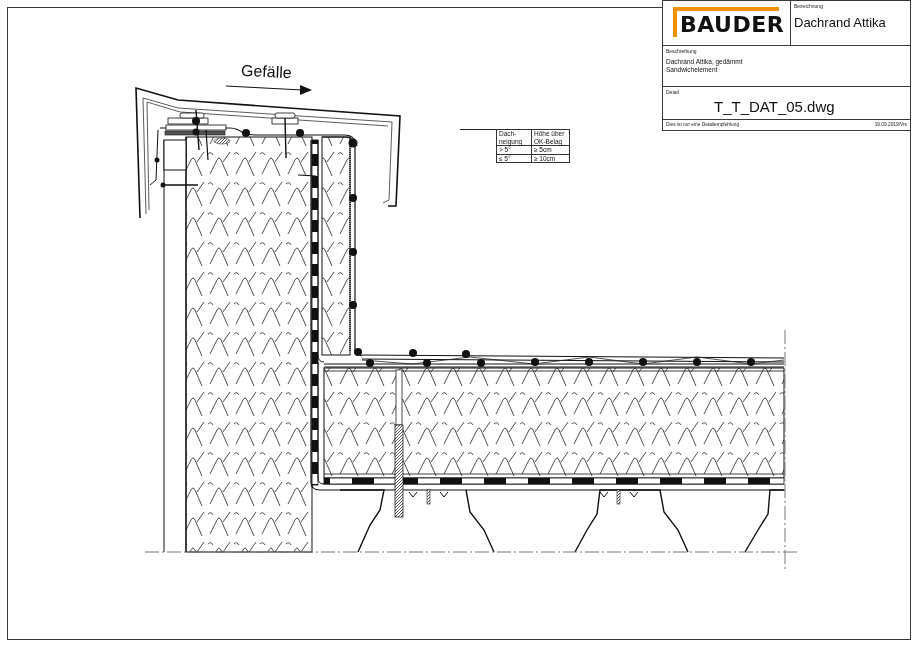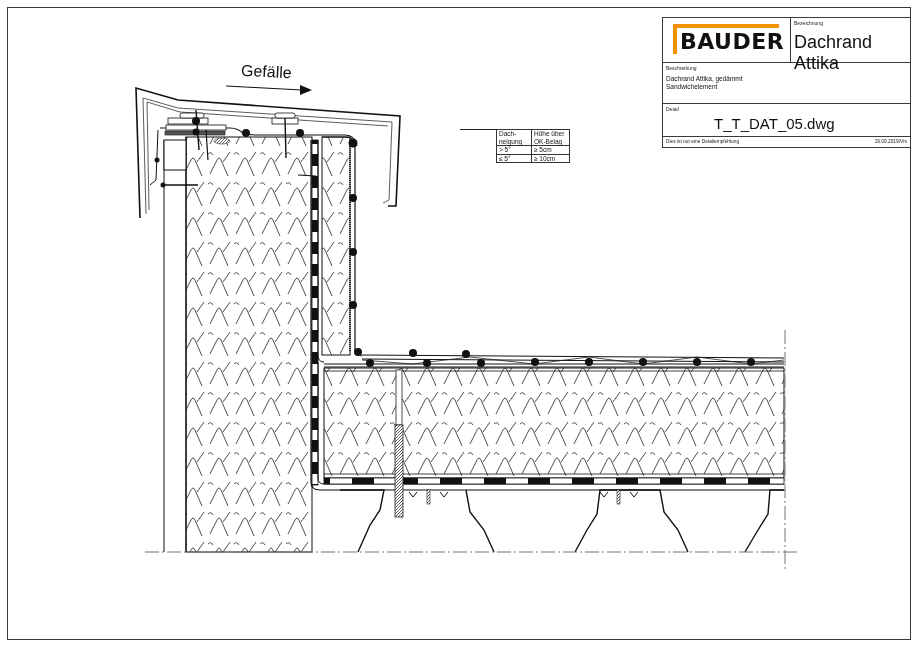--- a/index.html
+++ b/index.html
@@ -1,27 +1,27 @@
 <!DOCTYPE html>
 <html><head>
 <meta charset="utf-8">
 <style>
   html, body { margin: 0; padding: 0; background: #ffffff; }
   body { width: 920px; height: 650px; position: relative; overflow: hidden; font-family: "Liberation Sans", sans-serif; }
   .frame { position: absolute; left: 7px; top: 7px; width: 904px; height: 633px; border: 1px solid #3a3a3a; box-sizing: border-box; }
-  .title-block { position: absolute; left: 662px; top: 17px; width: 249px; height: 131px; border: 1px solid #3a3a3a; box-sizing: border-box; background: #fff; padding-left: 44px; }
+  .title-block { position: absolute; left: 662px; top: 0; width: 249px; height: 131px; border: 1px solid #3a3a3a; box-sizing: border-box; background: #fff; padding-left: 44px; }
   .tb-row1 { position: absolute; left: 0; top: 0; width: 100%; height: 44px; border-bottom: 1px solid #3a3a3a; }
   .tb-logo-cell { position: absolute; left: 0; top: 0; width: 127px; height: 44px; border-right: 1px solid #3a3a3a; }
   .tb-name-cell { position: absolute; left: 128px; top: 0; right: 0; height: 44px; }
   .tb-row2 { position: absolute; left: 0; top: 45px; width: 100%; height: 40px; border-bottom: 1px solid #3a3a3a; }
   .tb-row3 { position: absolute; left: 0; top: 86px; width: 100%; height: 32px; border-bottom: 1px solid #3a3a3a; }
   .tb-row4 { position: absolute; left: 0; top: 119px; width: 100%; height: 11px; }
   .tiny-label { position: absolute; font-size: 5px; color: #222; left: 3px; top: 2px; }
   .bez-label { left: 3px; top: 2px; }
-  .main-name { position: absolute; left: 3px; top: 14px; font-size: 18px; color: #111; }
+  .main-name { position: absolute; left: 3px; top: 14px; font-size: 13px; color: #111; }
   .desc { position: absolute; left: 3px; top: 12px; font-size: 6.5px; line-height: 8px; color: #111; }
   .dwg { position: absolute; left: 3px; top: 11px; font-size: 15px; color: #111; margin-left: 48px; }
   .foot-left { position: absolute; left: 3px; top: 2px; font-size: 4.8px; color: #222; }
   .foot-right { position: absolute; right: 3px; top: 2px; font-size: 4.8px; color: #222; }
   .logo { position: absolute; left: 10px; top: 6px; width: 108px; height: 32px; }
   .logo-bar-top { position: absolute; left: 0; top: 0; width: 106px; height: 4px; background: #f39200; }
   .logo-bar-left { position: absolute; left: 0; top: 0; width: 4px; height: 30px; background: #f39200; }
   .logo-text { position: absolute; left: 7px; top: 5px; font-size: 22px; font-weight: bold; letter-spacing: 0.5px; color: #111; font-family: "DejaVu Sans", sans-serif; }
   .slope-table { position: absolute; left: 496px; top: 129px; border-collapse: collapse; font-size: 6.5px; color: #111; }
   .slope-table td { border: 1px solid #333; padding: 0 2px; line-height: 7.5px; vertical-align: top; }

